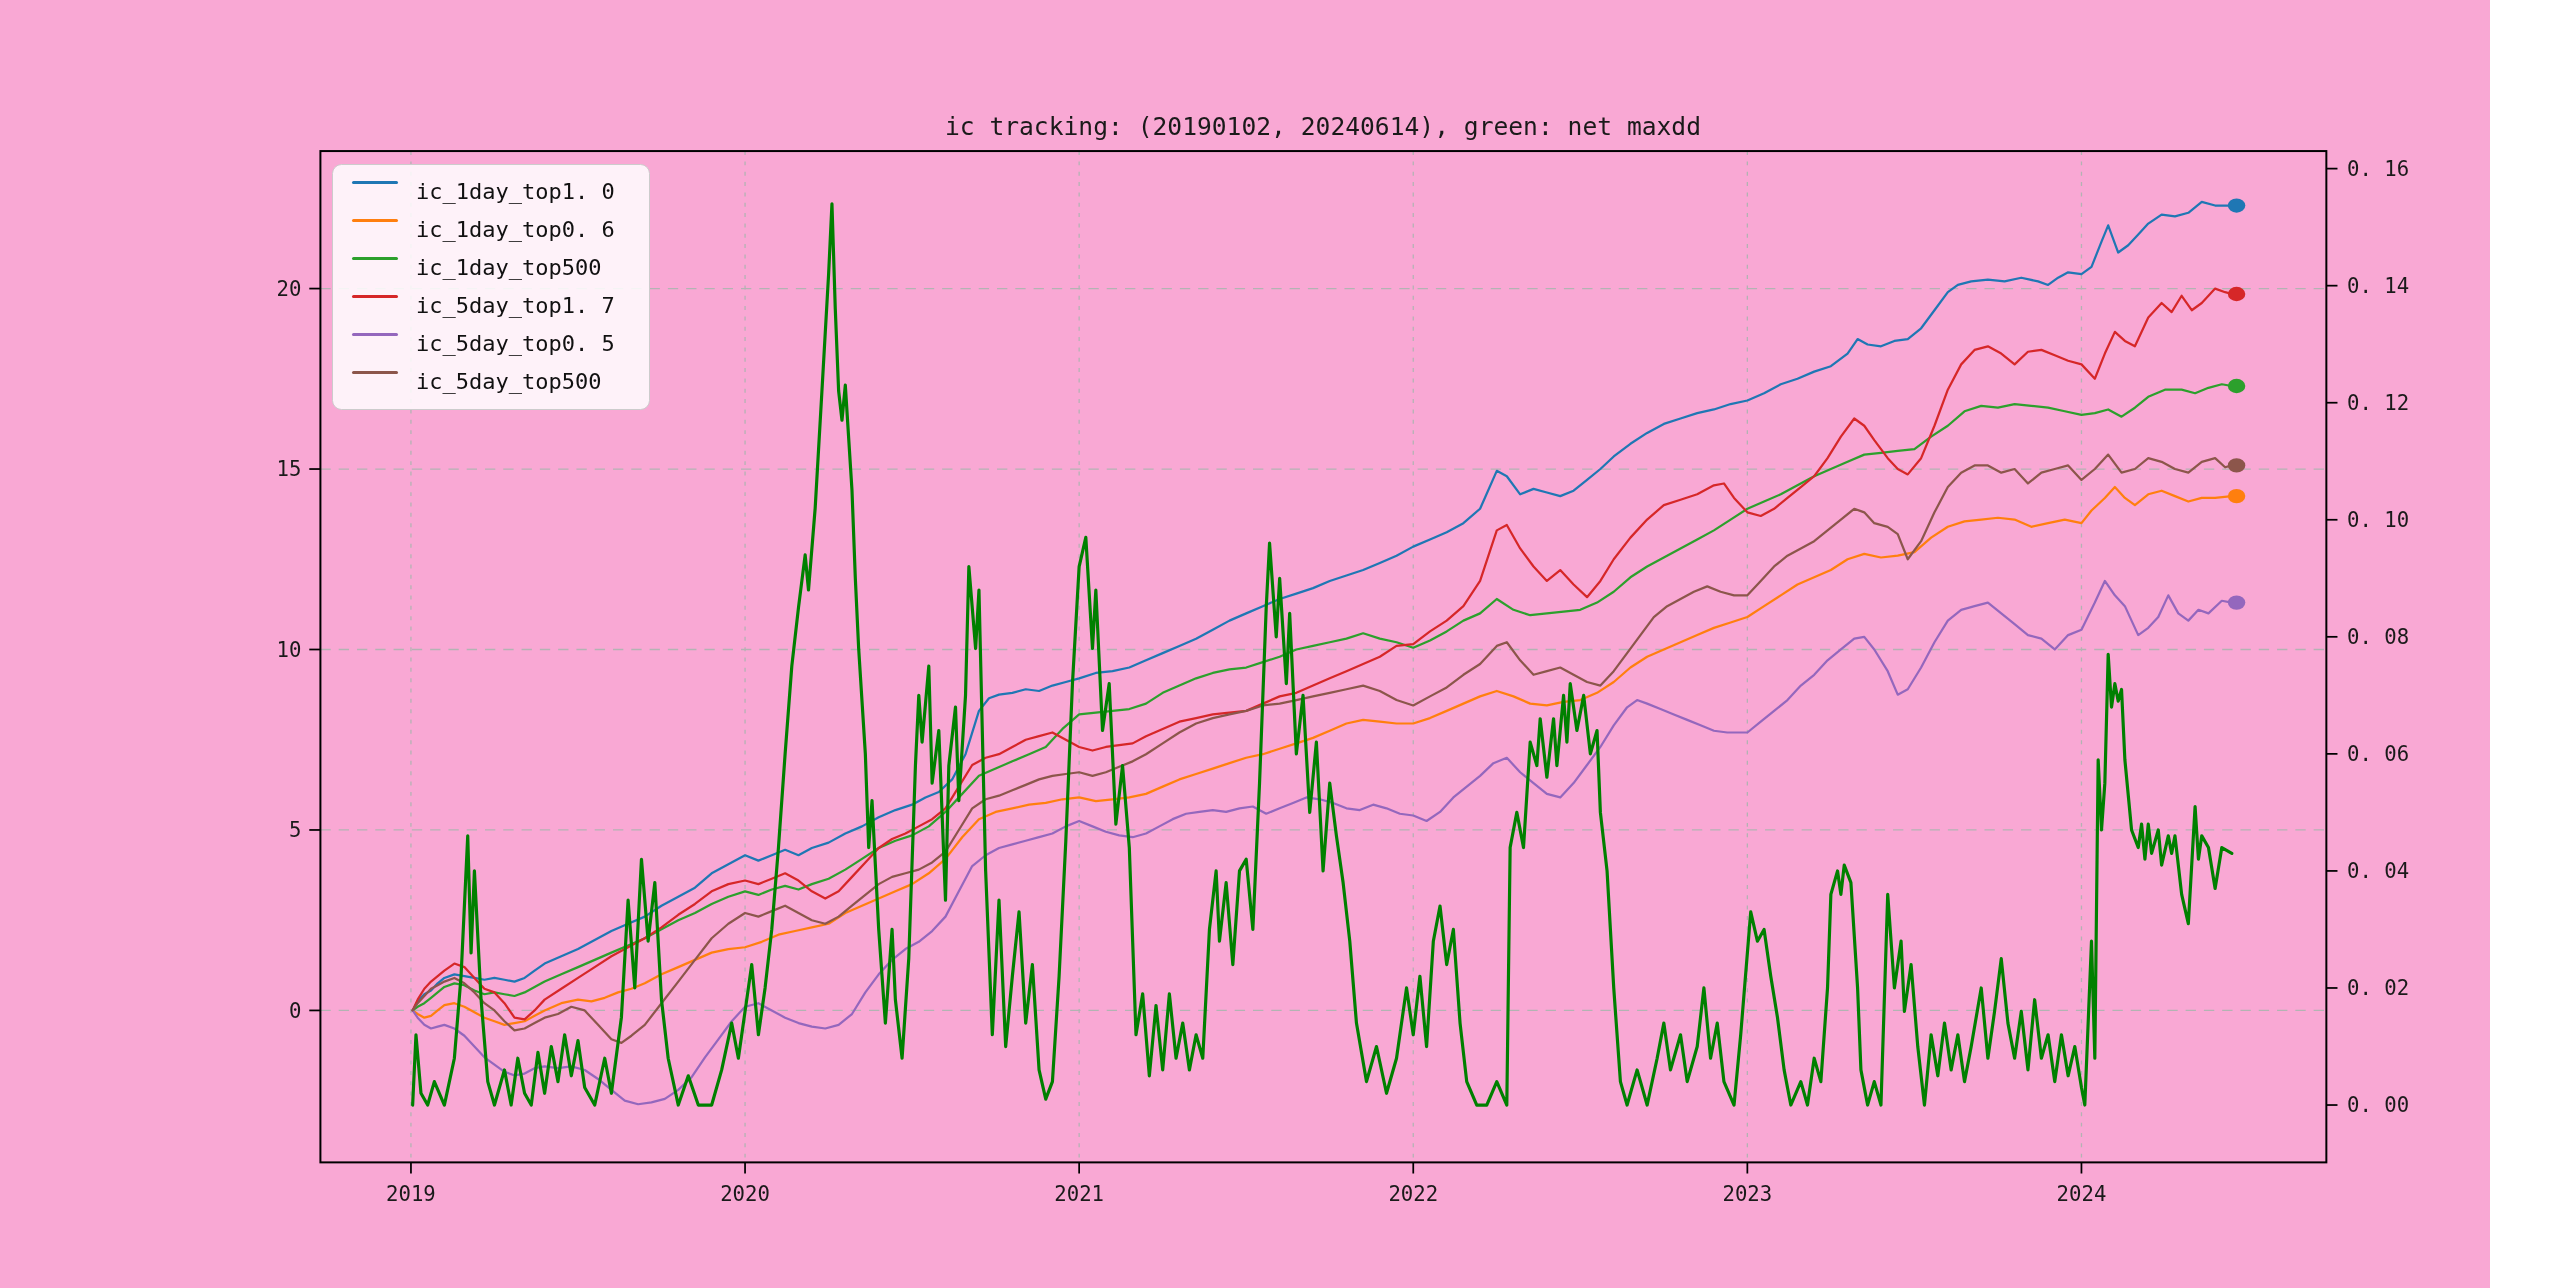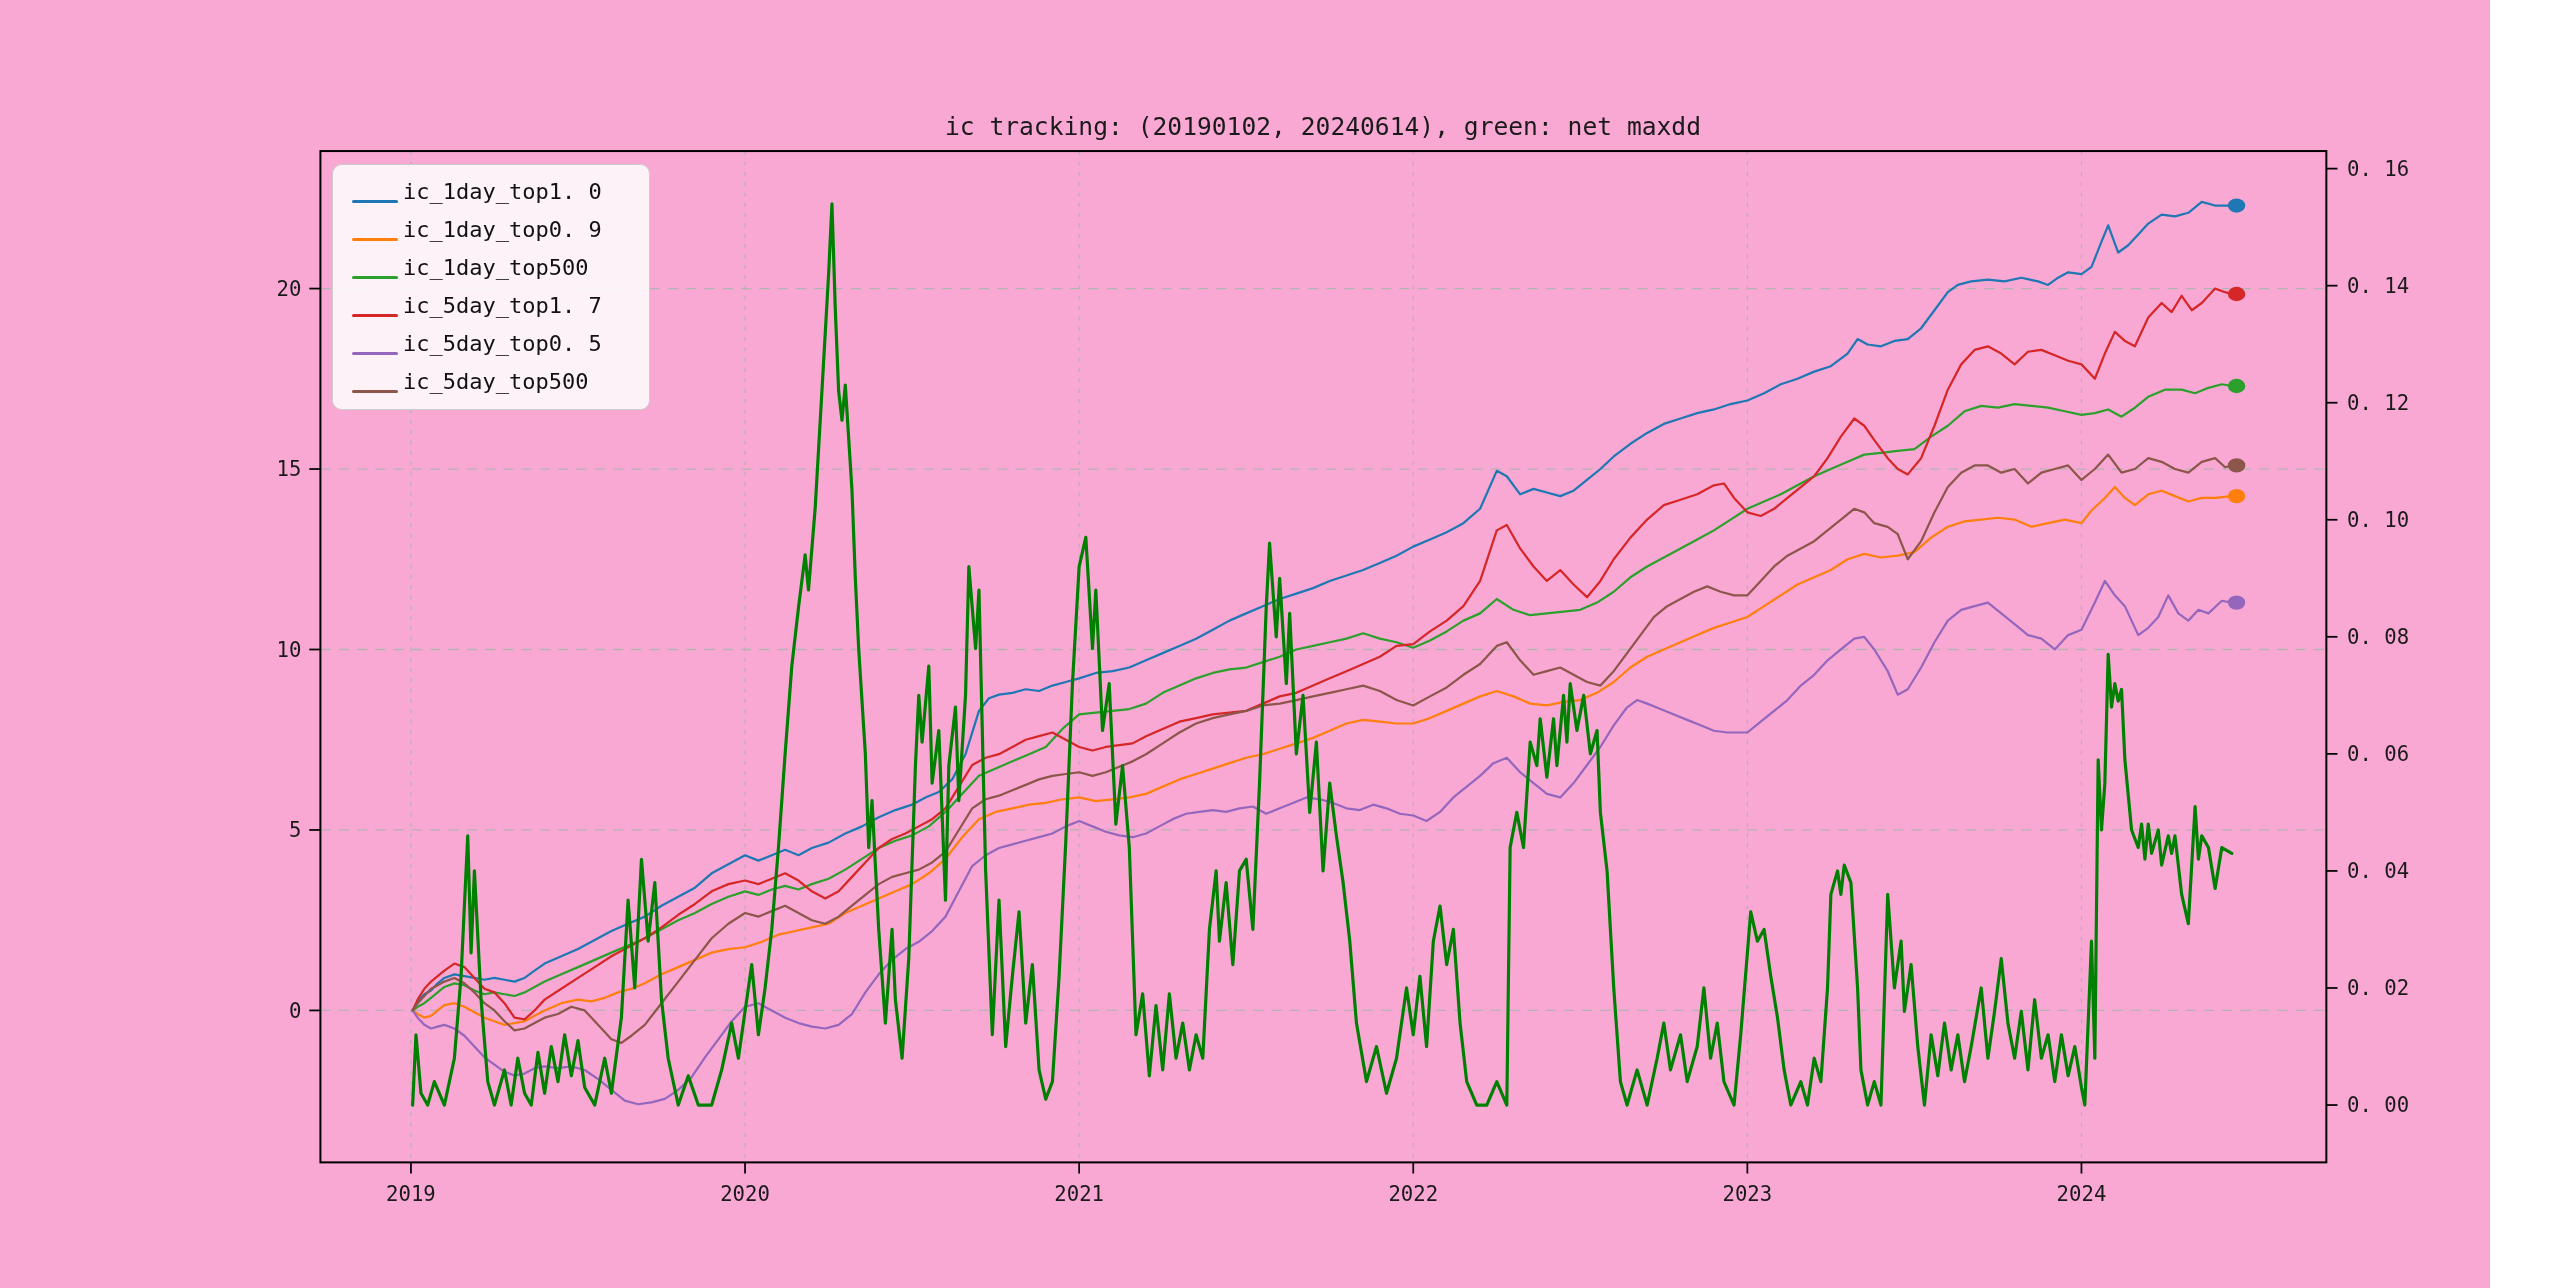--- a/index.html
+++ b/index.html
@@ -3,21 +3,21 @@
 <meta charset="utf-8">
 <style>
   html,body{margin:0;padding:0;background:#ffffff;}
   #page{position:relative;width:2490px;height:1288px;background:#f9a8d4;overflow:hidden;
         font-family:"DejaVu Sans Mono",monospace;}
   svg{position:absolute;left:0;top:0;}
   svg text{font-family:"DejaVu Sans Mono",monospace;fill:#1a1a1a;}
   #legend{position:absolute;left:332px;top:164px;width:318px;height:246px;box-sizing:border-box;
           background:rgba(255,255,255,.85);border:1.6px solid #cccccc;border-radius:9.5px;
           padding:16px 19px 16px 19px;display:flex;flex-direction:column;justify-content:space-between;}
-  .legend-row{display:flex;align-items:flex-end;gap:5px;}
+  .legend-row{display:flex;align-items:flex-start;gap:18px;}
   .swatch{width:46px;height:3.2px;border-radius:1.6px;flex:0 0 auto;}
   .legend-label{font-size:22px;line-height:1;color:#111;white-space:pre;}
 </style>
 </head>
 <body>
 
 <div id="page">
   <svg id="chart" width="2576" height="1288" viewBox="0 0 3240 1620">
     <text id="title" x="1664" y="170" font-size="31" text-anchor="middle">ic tracking: (20190102, 20240614), green: net maxdd</text>
     <g id="grid">
@@ -92,21 +92,21 @@
         <text x="2952" y="221.08333333333334" font-size="26" text-anchor="start">0. 16</text>
       </g>
   </svg>
   <div id="legend">
       <div class="legend-row">
         <span class="swatch" style="background: rgb(31, 119, 180);"></span>
         <span class="legend-label">ic_1day_top1. 0</span>
       </div>
       <div class="legend-row">
         <span class="swatch" style="background: rgb(255, 127, 14);"></span>
-        <span class="legend-label">ic_1day_top0. 9</span>
+        <span class="legend-label">ic_1day_top0. 6</span>
       </div>
       <div class="legend-row">
         <span class="swatch" style="background: rgb(44, 160, 44);"></span>
         <span class="legend-label">ic_1day_top500</span>
       </div>
       <div class="legend-row">
         <span class="swatch" style="background: rgb(214, 39, 40);"></span>
         <span class="legend-label">ic_5day_top1. 7</span>
       </div>
       <div class="legend-row">

